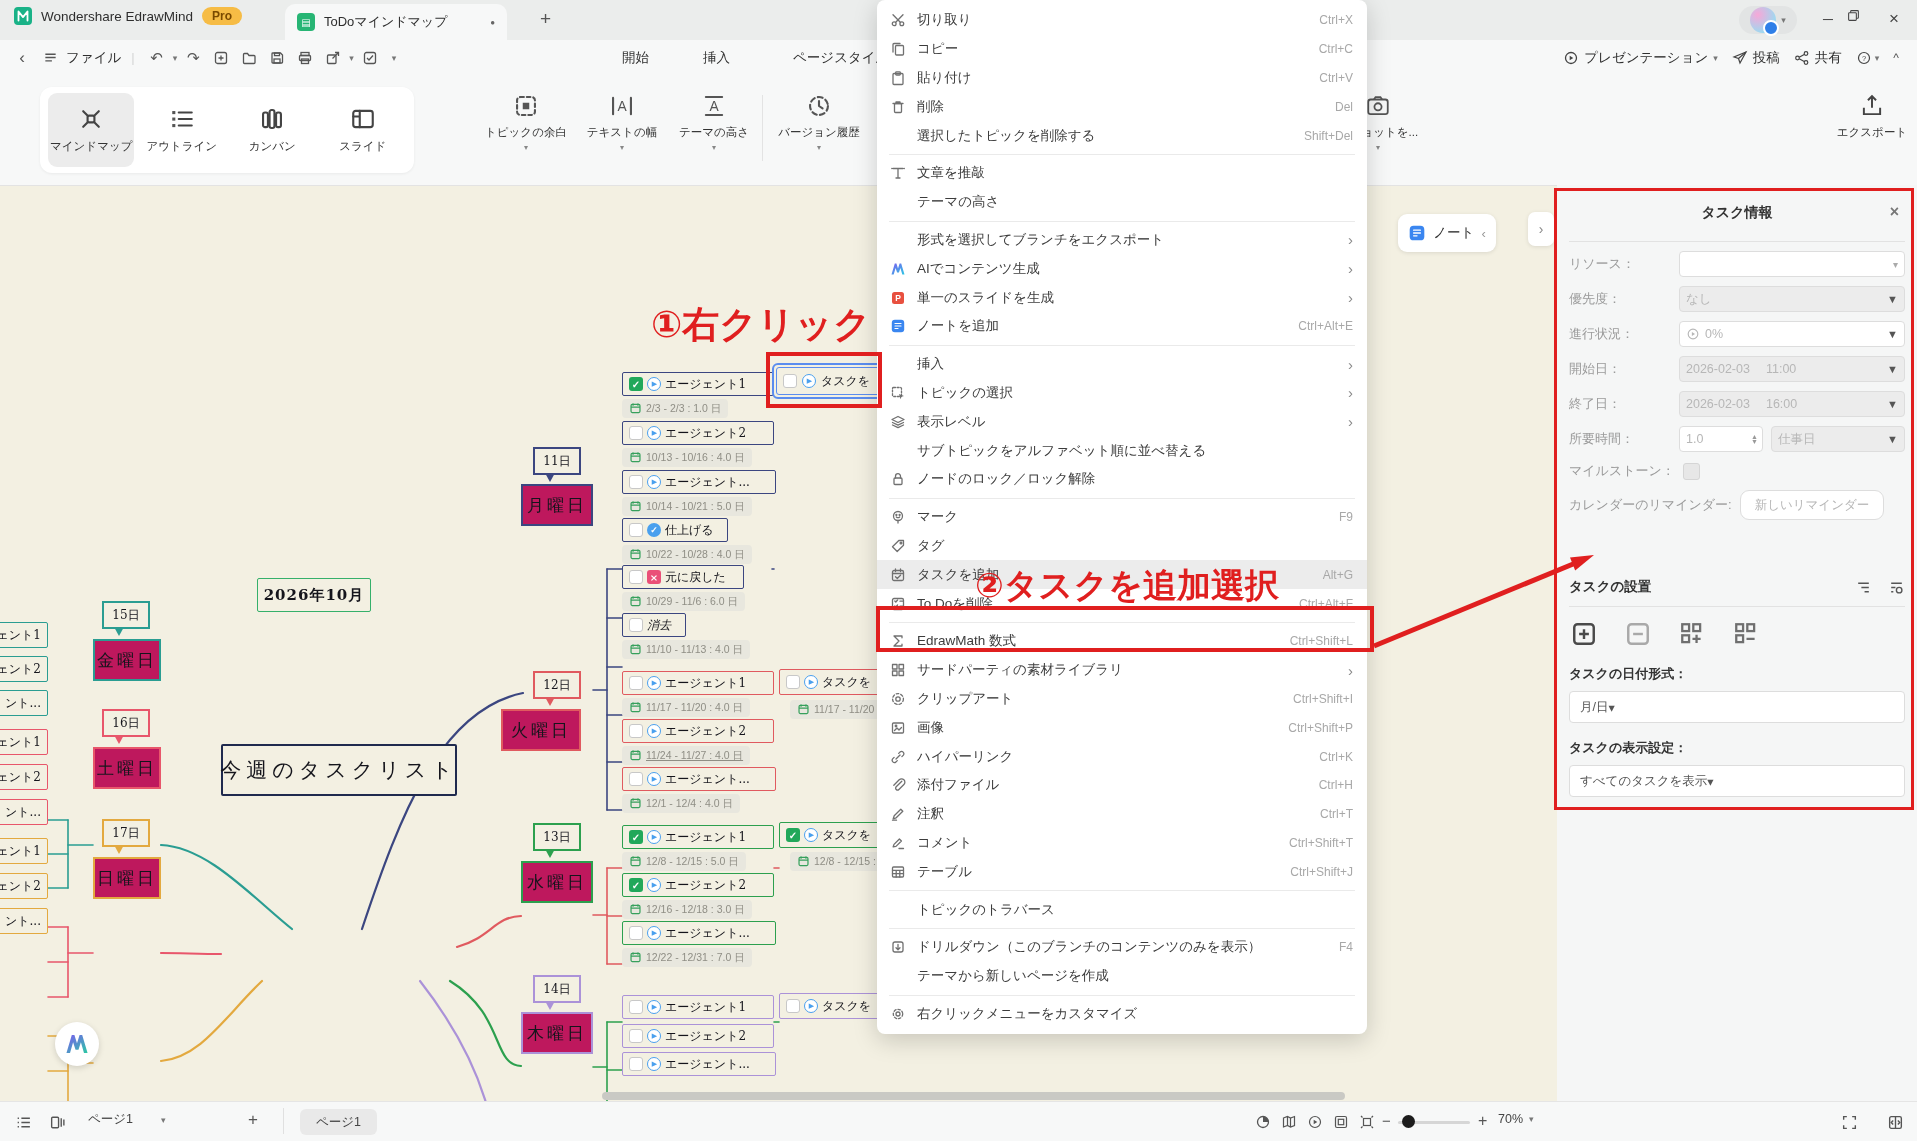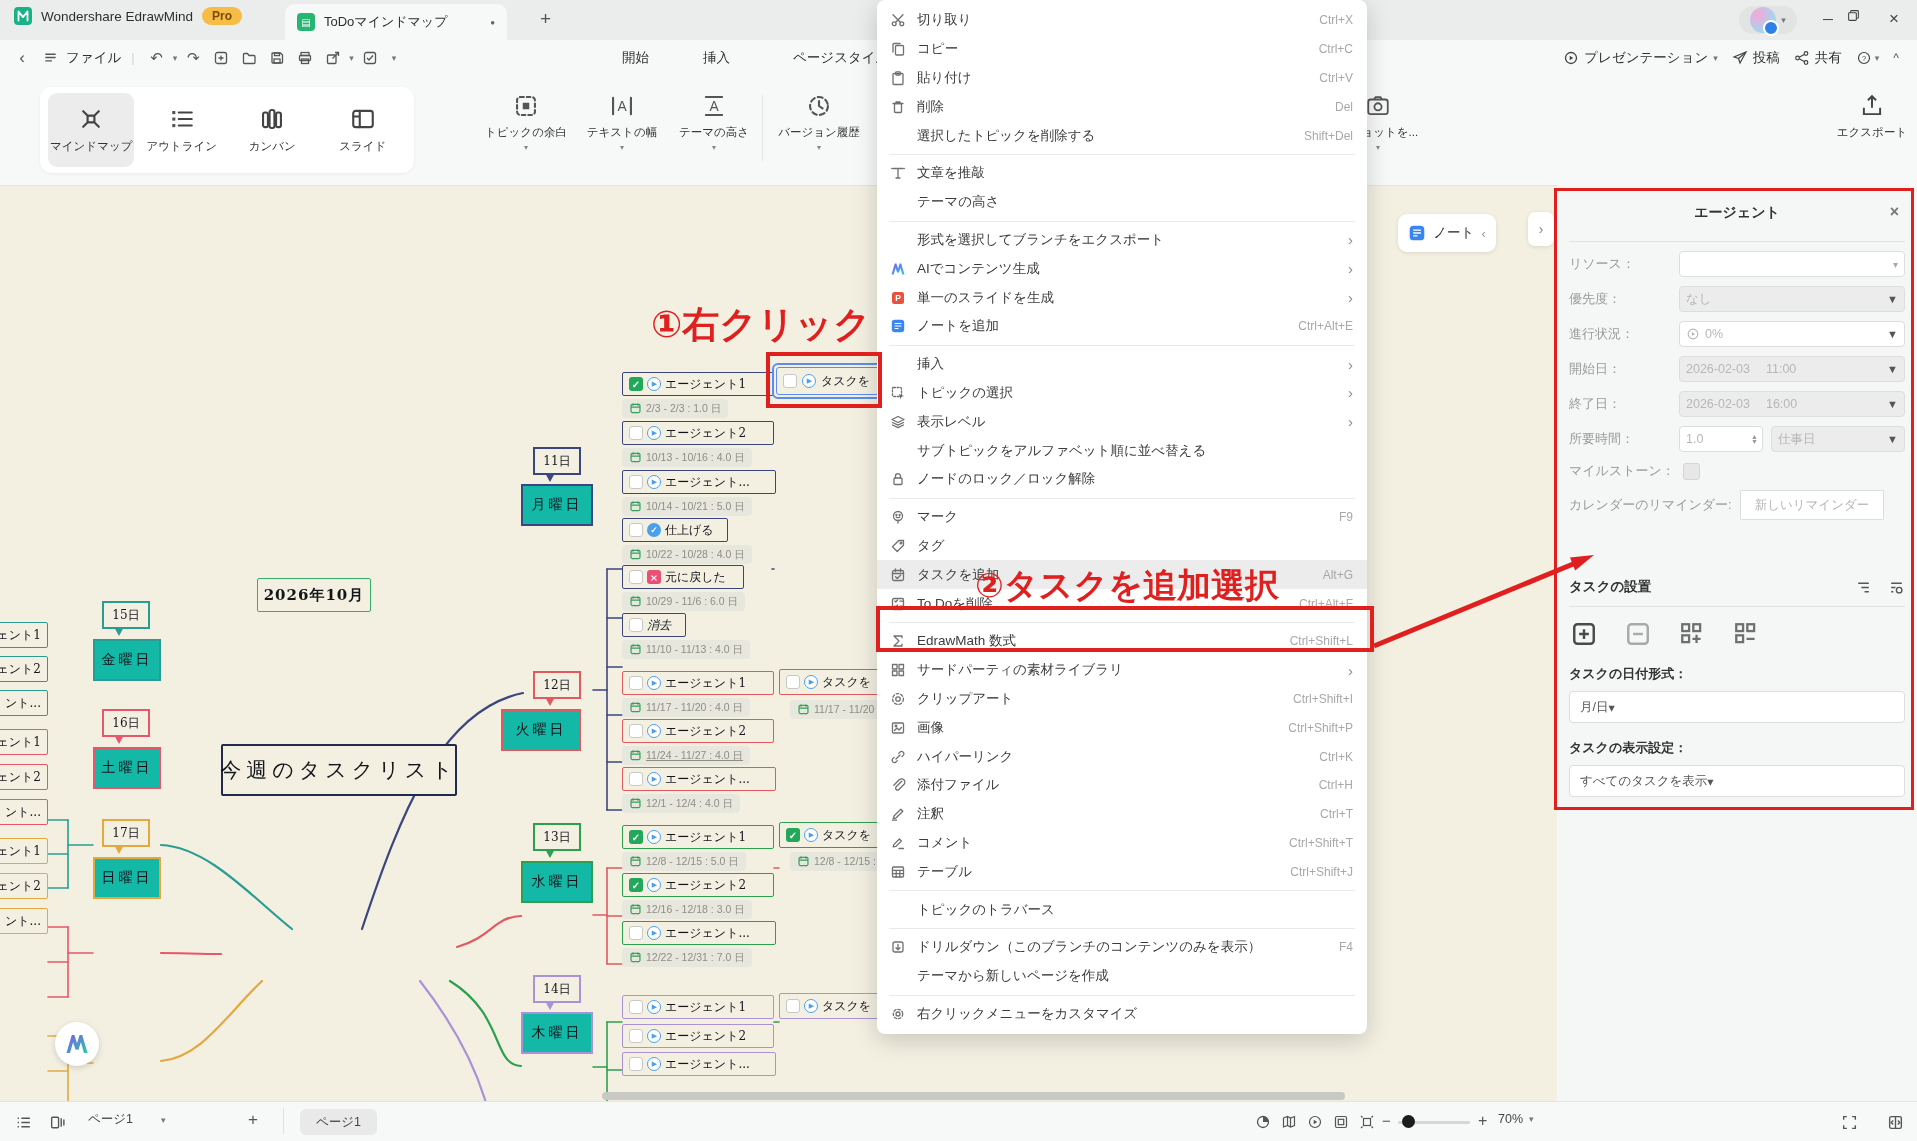--- a/index.html
+++ b/index.html
@@ -27,21 +27,21 @@
   .view-item{width:86px;height:74px;display:flex;flex-direction:column;align-items:center;justify-content:center;gap:7px;border-radius:9px;font-size:11.5px;color:#333;}
   .view-item.sel{background:#ececec;}
   .rb-tool{position:absolute;top:18px;width:96px;display:flex;flex-direction:column;align-items:center;gap:6px;font-size:11.5px;color:#333;}
   .rb-caret{font-size:8px;color:#888;line-height:4px;}
   
   #canvas{left:0;top:185px;width:1557px;height:916px;background:#f3f0e2;overflow:hidden;z-index:1;}
   #branch-svg{position:absolute;left:0;top:0;z-index:1;}
   .mm-font{font-family:"DejaVu Serif","Liberation Serif",serif;}
   .mm-node{position:absolute;box-sizing:border-box;background:#f3f0e2;border:1.8px solid #39427b;border-radius:2px;display:flex;align-items:center;gap:4px;padding:0 6px;font-size:12px;color:#15151c;z-index:2;white-space:nowrap;}
   .mm-date{position:absolute;display:flex;align-items:center;gap:4px;background:#e8e7de;border-radius:4px;height:19px;padding:0 7px;font-size:10.5px;color:#8f8e85;z-index:2;white-space:nowrap;}
-  .mm-day{position:absolute;box-sizing:border-box;background:#14b8a6;border:2px solid;display:flex;align-items:center;justify-content:center;font-size:14px;letter-spacing:3px;color:#15151c;z-index:2;}
+  .mm-day{position:absolute;box-sizing:border-box;background:#be185d;border:2px solid;display:flex;align-items:center;justify-content:center;font-size:17px;letter-spacing:3px;color:#15151c;z-index:2;}
   .mm-call{position:absolute;box-sizing:border-box;background:#f3f0e2;border:2px solid;display:flex;align-items:center;justify-content:center;font-size:12px;color:#15151c;z-index:2;}
   .mm-call .tail{position:absolute;left:10px;bottom:-9px;width:0;height:0;border-left:5px solid transparent;border-right:5px solid transparent;border-top:9px solid;}
   .chk{width:14px;height:14px;border-radius:3px;box-sizing:border-box;flex:none;}
   .chk.empty{background:#fff;border:1.5px solid #c8c8c8;}
   .chk.checked{background:#21a85a;color:#fff;display:flex;align-items:center;justify-content:center;font-size:10px;font-weight:bold;}
   .mk{width:14px;height:14px;border-radius:50%;box-sizing:border-box;display:flex;align-items:center;justify-content:center;flex:none;}
   .mk.play{border:1.5px solid #4aa0ee;background:#fff;color:#4aa0ee;font-size:7px;padding-left:1px;}
   .mk.check{background:#4aa0ee;color:#fff;font-size:9px;font-weight:bold;}
   .mk.x{border-radius:3px;background:#ea4f78;color:#fff;font-size:10px;font-weight:bold;}
   #note-btn{position:absolute;left:1398px;top:29px;width:98px;height:38px;background:#fff;border-radius:9px;box-shadow:0 1px 4px rgba(0,0,0,.10);display:flex;align-items:center;justify-content:center;gap:7px;font-size:13.5px;color:#333;z-index:2;}
@@ -52,21 +52,21 @@
   #panel .ptitle{height:56px;display:flex;align-items:center;justify-content:center;font-weight:bold;font-size:14px;color:#333;position:relative;}
   #panel .pclose{position:absolute;right:6px;top:18px;color:#777;font-size:16px;}
   .pdiv{height:1px;background:#e2e2e2;}
   .prow{display:flex;align-items:center;margin-top:9px;height:26px;}
   .plabel{width:110px;font-size:13px;color:#9b9b9b;flex:none;}
   .pctl{flex:1;height:26px;box-sizing:border-box;border:1px solid #ddd;border-radius:4px;background:#ececec;display:flex;align-items:center;padding:0 6px;font-size:12.5px;color:#b7b7b7;position:relative;}
   .pctl.white{background:#fff;}
   .pctl .dk-caret{position:absolute;right:6px;color:#555;font-size:11px;}
   .pctl .lt-caret{position:absolute;right:6px;color:#aaa;font-size:10px;}
   .spin{position:absolute;right:4px;display:flex;flex-direction:column;line-height:5px;font-size:7px;color:#999;}
-  .pbtn{height:28px;border:1px solid #ddd;border-radius:1px;background:#fff;color:#b7b7b7;font-size:12.5px;display:flex;align-items:center;justify-content:center;padding:0 14px;}
+  .pbtn{height:28px;border:1px solid #ddd;border-radius:9px;background:#fff;color:#b7b7b7;font-size:12.5px;display:flex;align-items:center;justify-content:center;padding:0 14px;}
   .psec{display:flex;align-items:center;margin-top:58px;font-size:13.5px;font-weight:bold;color:#333;}
   .pgrid-btn{width:30px;height:30px;display:flex;align-items:center;justify-content:center;margin-right:24px;}
   .pcombo{margin-top:8px;height:30px;border:1px solid #ddd;border-radius:4px;background:#fff;display:flex;align-items:center;padding:0 10px;font-size:12.5px;color:#555;position:relative;}
   .pflabel{margin-top:16px;font-size:13px;font-weight:bold;color:#333;}
   
   #context-menu{left:877px;top:0;width:490px;background:#fff;border-radius:8px;box-shadow:0 6px 24px rgba(0,0,0,.18);z-index:10;padding:6px 0;box-sizing:border-box;}
   .menu-item{display:flex;align-items:center;height:28.8px;padding:0 14px 0 13px;font-size:13.5px;color:#3c3c3c;}
   .menu-item.hl{background:#ececec;}
   .mi-icon{width:16px;height:16px;margin-right:11px;flex:none;display:flex;align-items:center;justify-content:center;}
   .mi-label{flex:1;white-space:nowrap;overflow:hidden;}
@@ -660,21 +660,21 @@
               <stop offset="1" stop-color="#2bc8a4"></stop>
             </linearGradient>
           </defs>
           <path fill="url(#glogo)" d="M1.5 13.5 4.8 2.5h1.6L8 7.5l1.6-5h1.6l3.3 11h-2.2l-1.9-6.6-1.5 4.6H7.1L5.6 6.9 3.7 13.5z"></path>
         </svg>
     </div>
   </div>
 
   <div id="panel" class="abs">
     <div class="ptitle">
-      <span>エージェント</span>
+      <span>タスク情報</span>
       <span class="pclose">×</span>
     </div>
     <div class="pdiv"></div>
 
     <div class="prow">
         <span class="plabel">リソース：</span>
       <span class="pctl white">
           <span class="lt-caret">▾</span>
         </span>
       </div>

